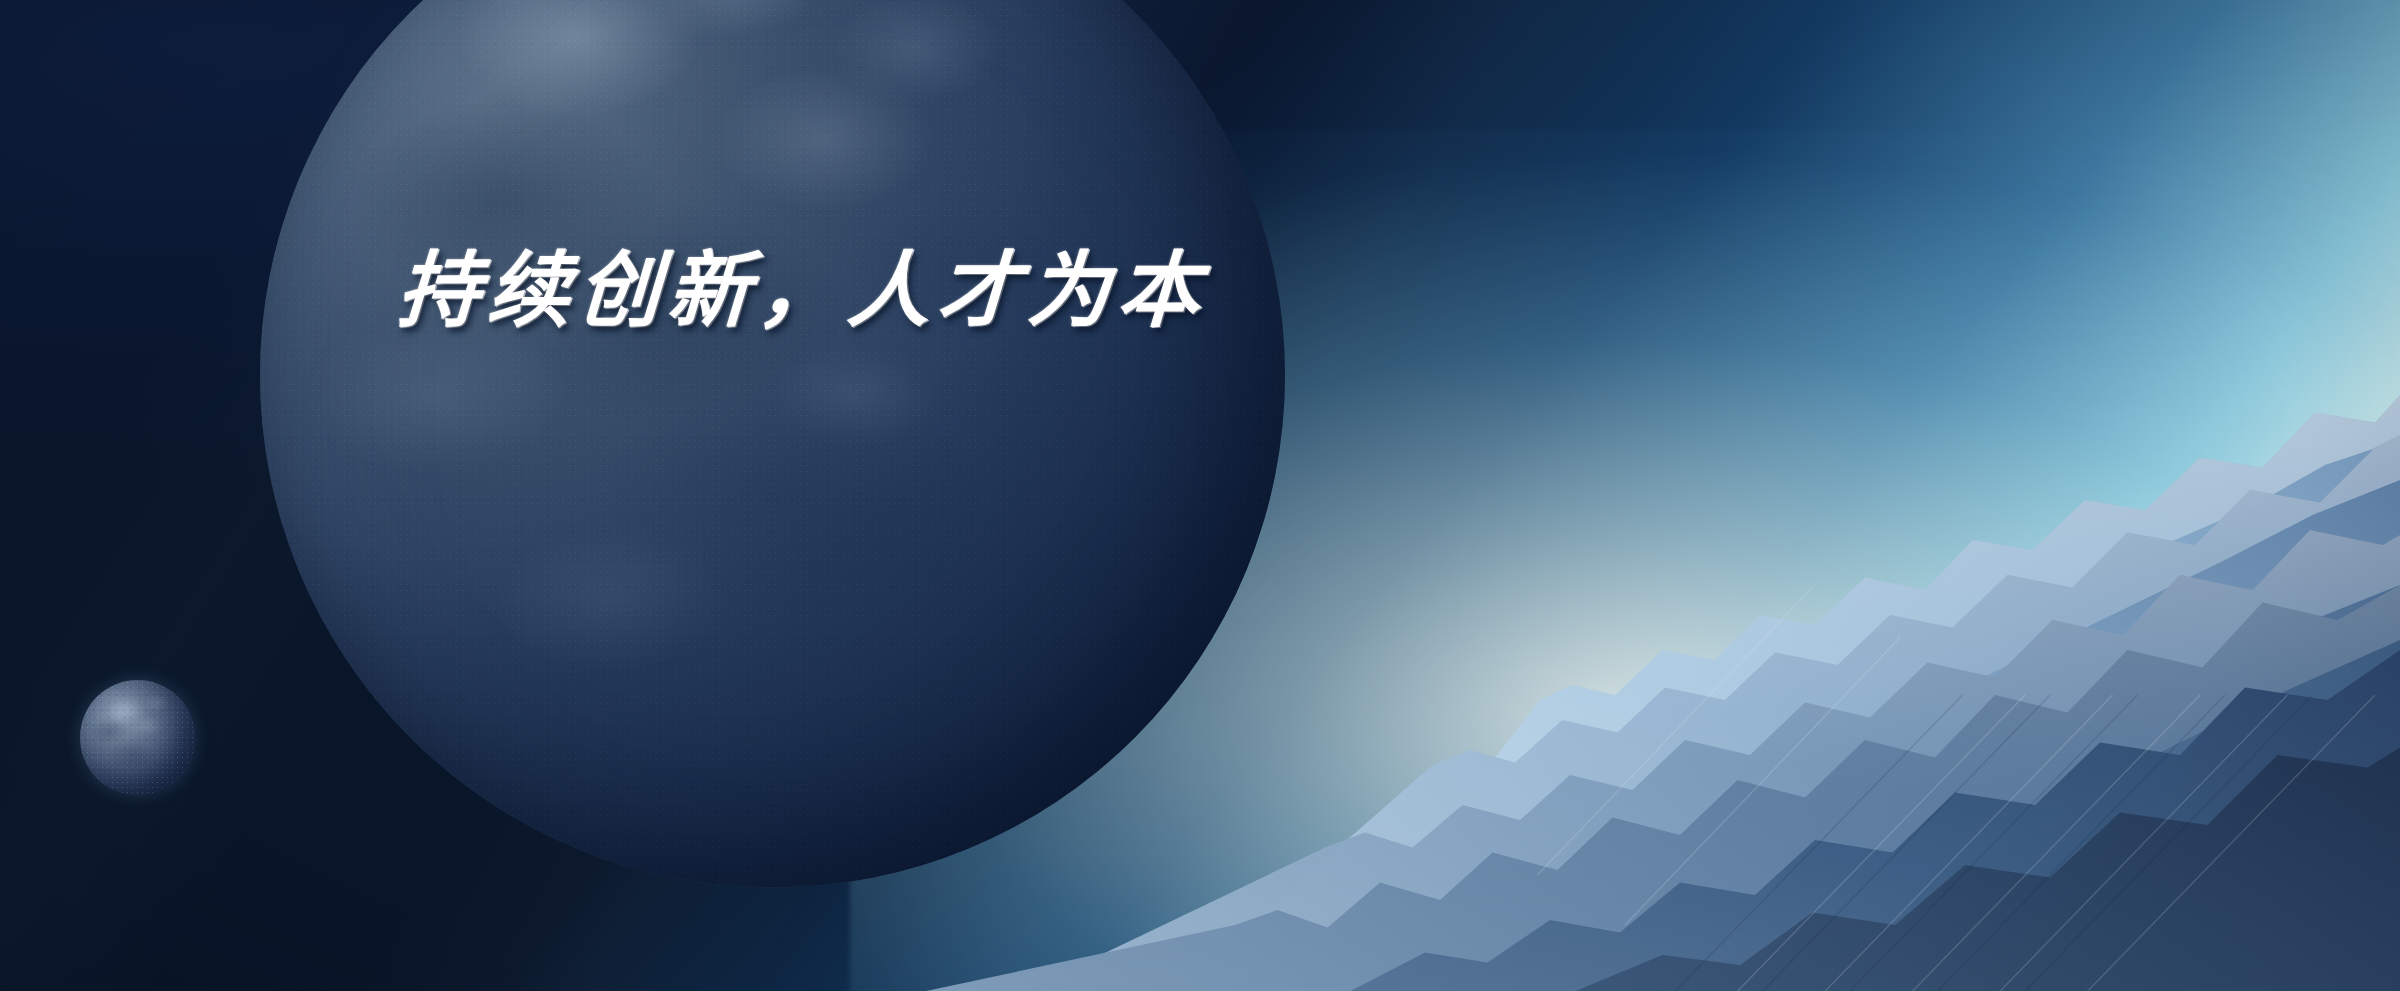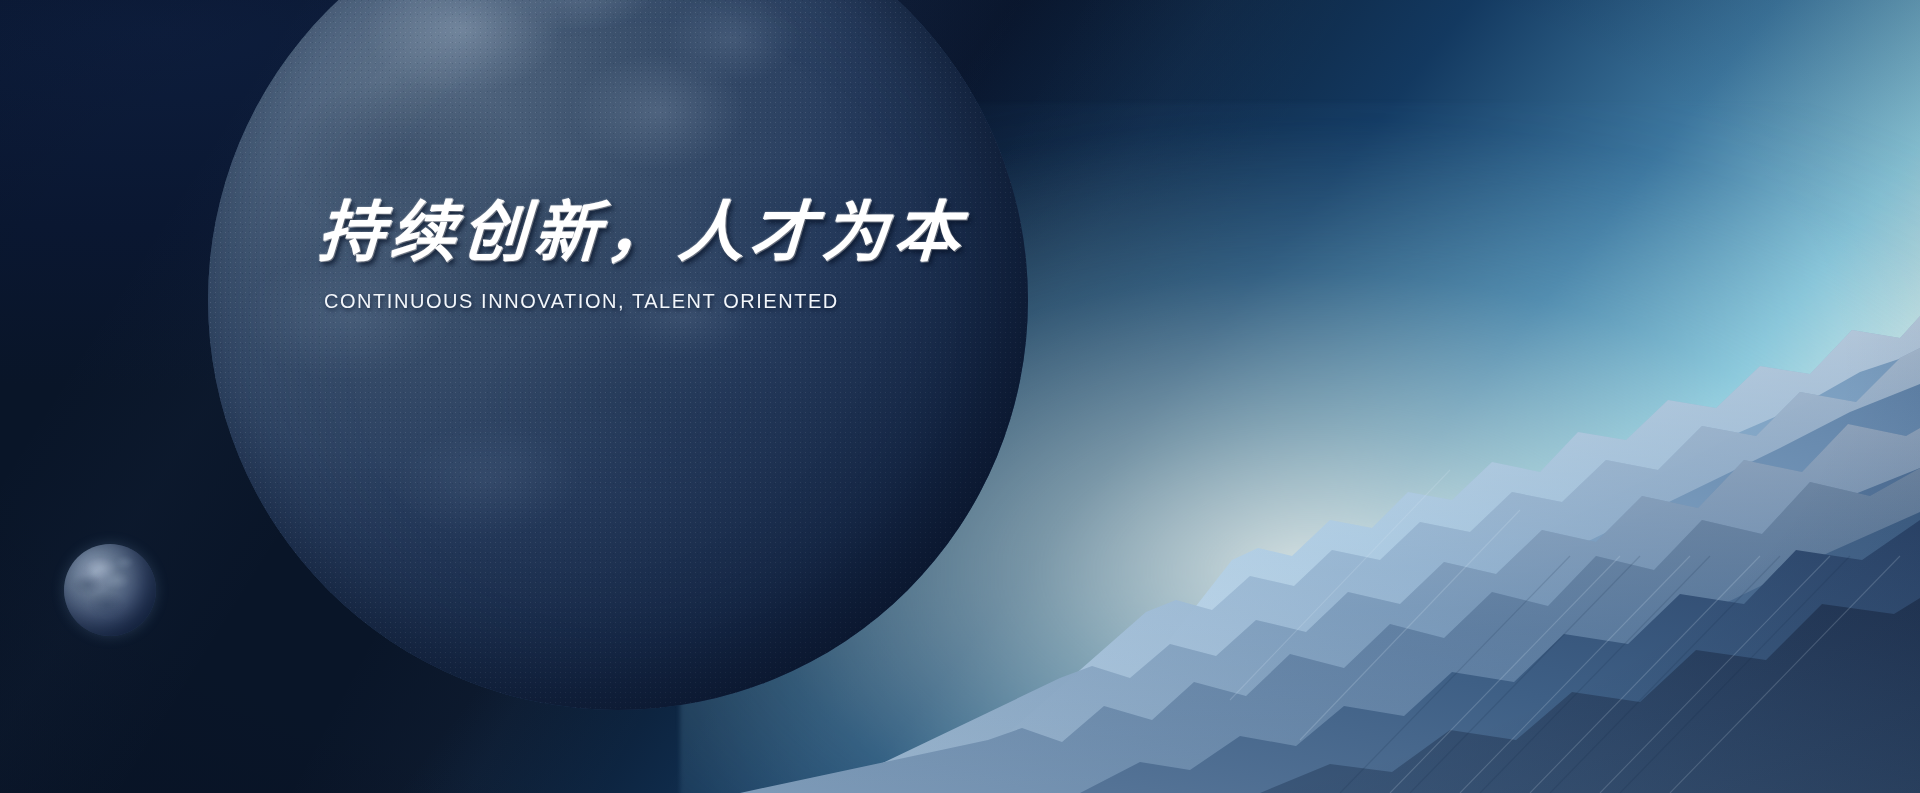--- a/index.html
+++ b/index.html
@@ -456,16 +456,15 @@
   <div class="moon">
     <div class="moon-tex"></div>
     <div class="moon-grain"></div>
     <div class="moon-rim"></div>
   </div>
 
   <div class="vignette"></div>
 
   <div class="hero-copy">
     <h1 class="hero-headline">持续创新，人才为本</h1>
-    <p class="hero-subline">CONTINUOUS INNOVATION, TALENT ORIENTED</p>
   </div>
 
 </div>
 
 </body></html>

